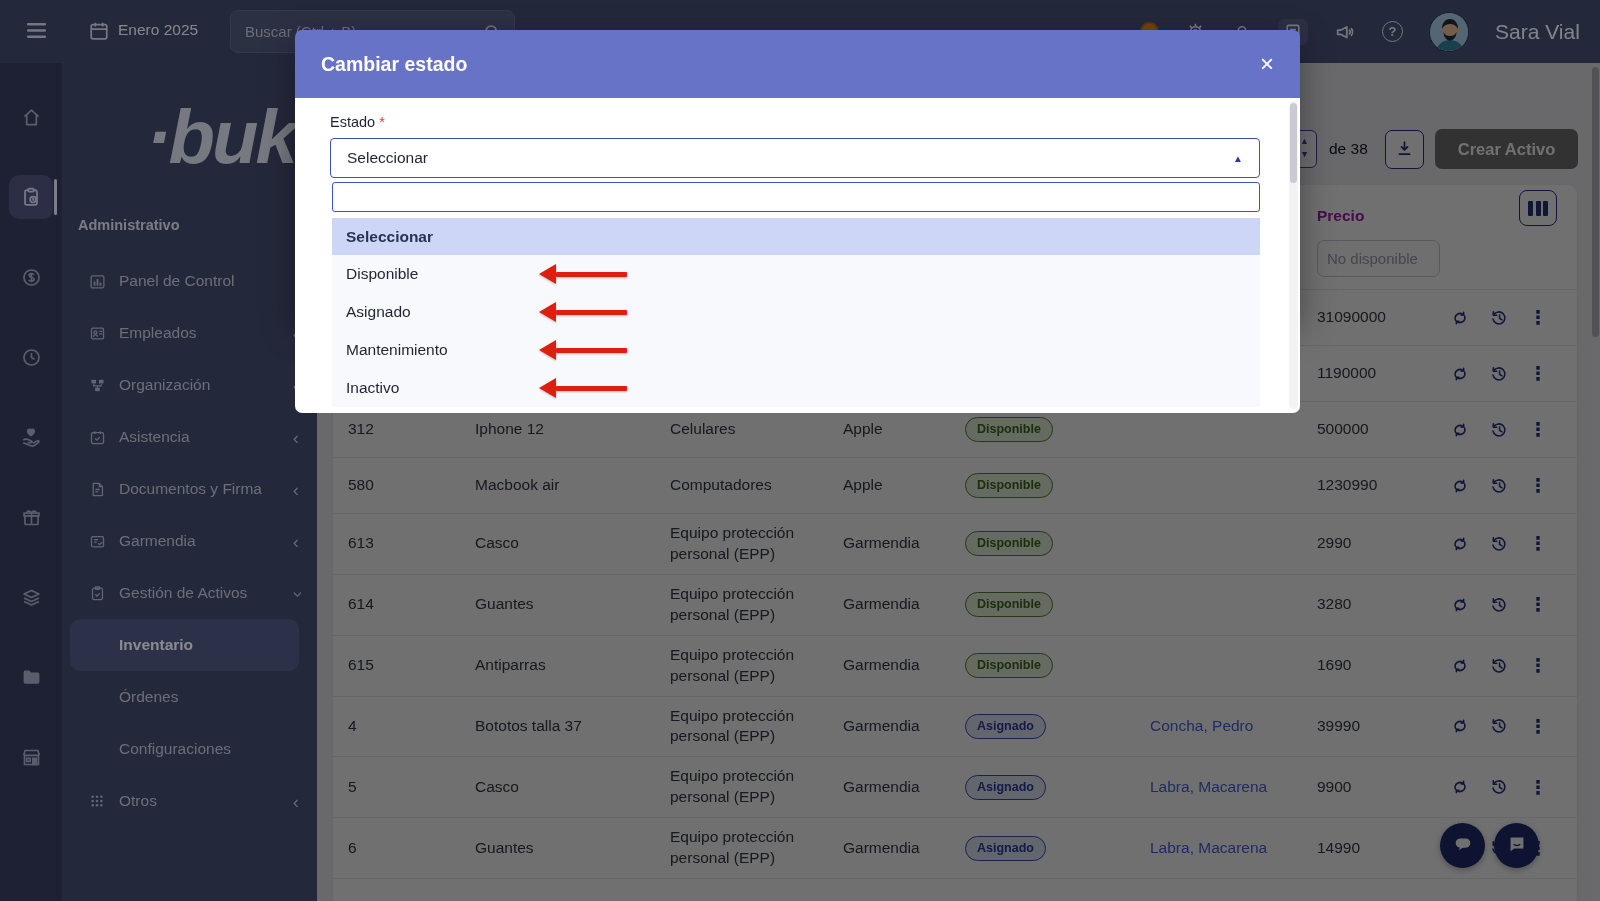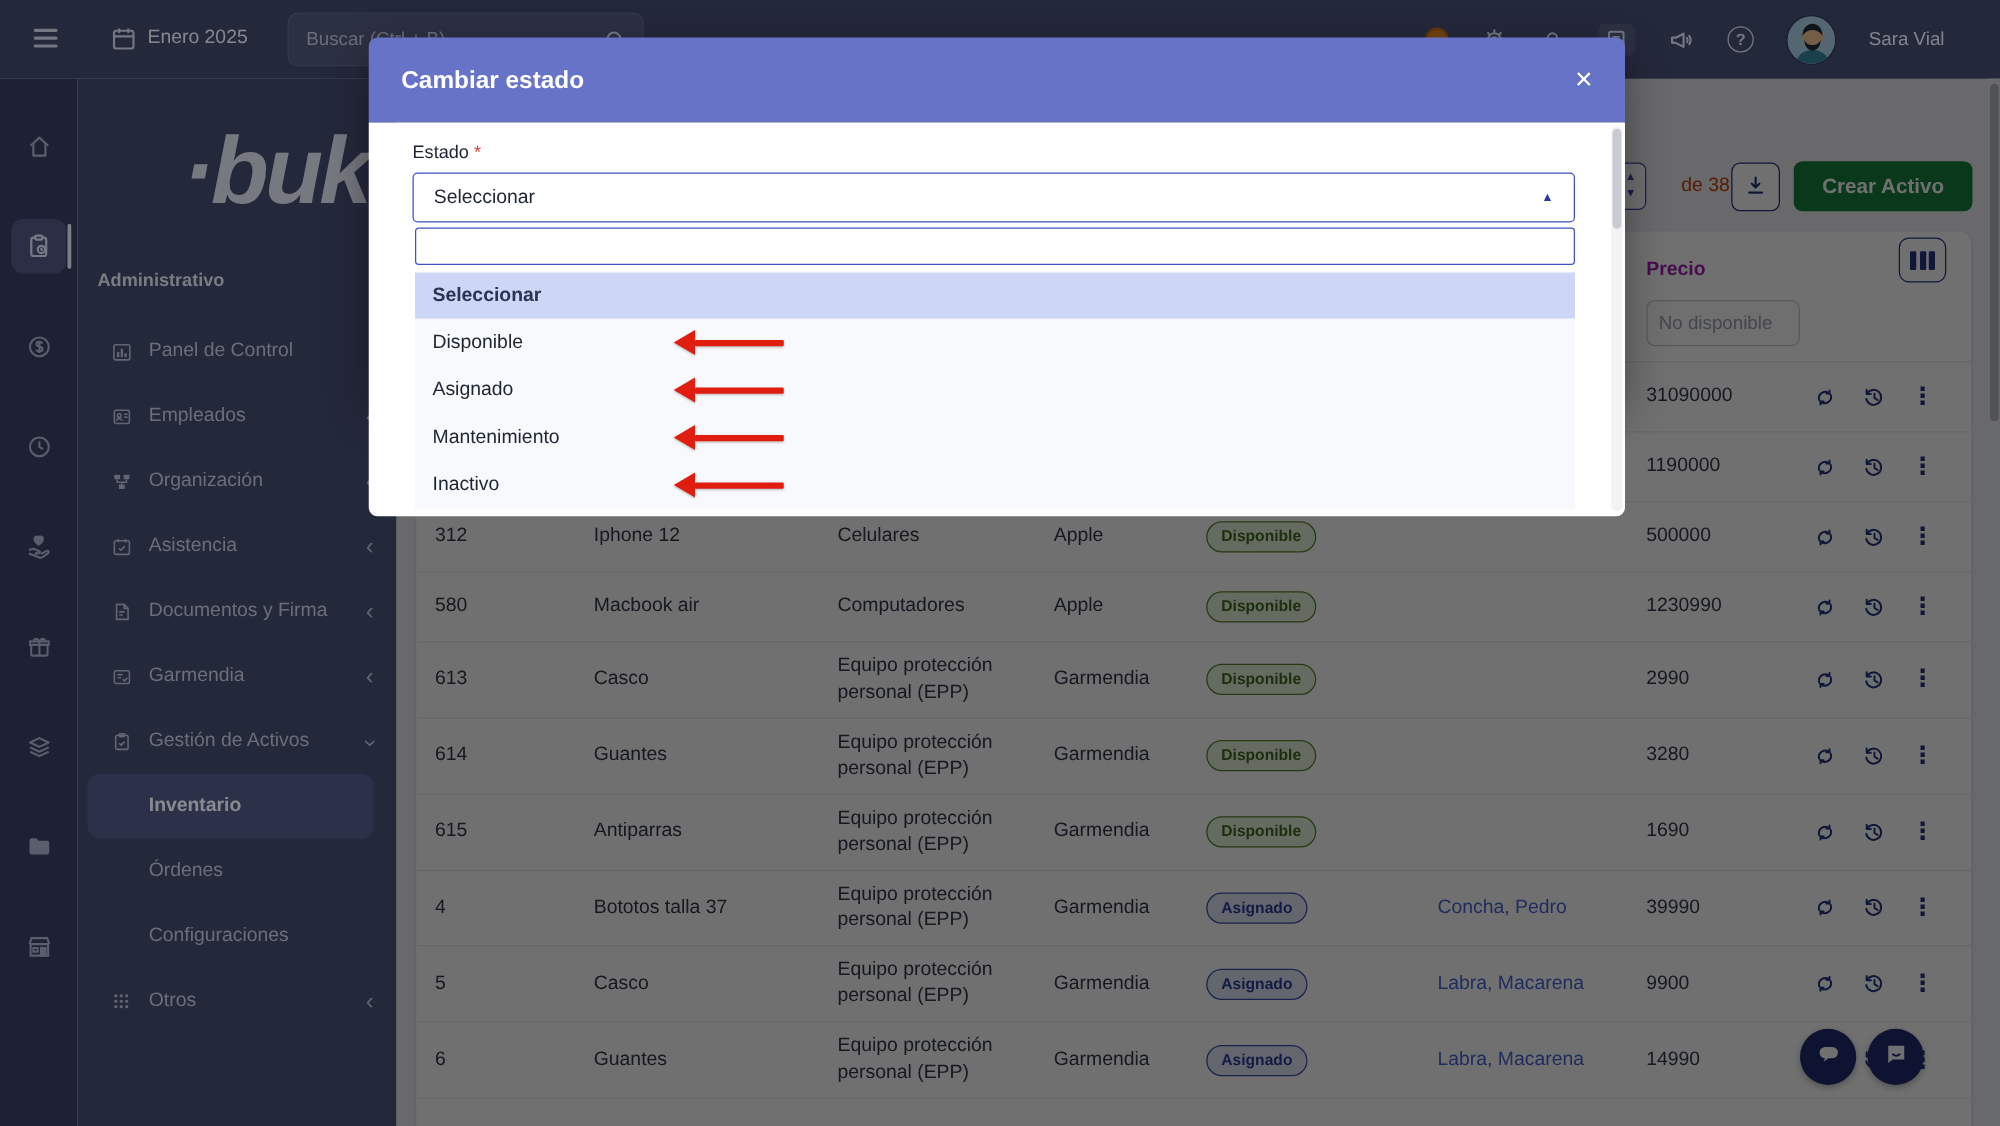--- a/index.html
+++ b/index.html
@@ -13,21 +13,21 @@
   .cal{position:absolute;left:88px;top:20px;}
   .period{position:absolute;left:118px;top:21px;color:#e6e8f1;font-size:15.5px;}
   .search{position:absolute;left:230px;top:10px;width:285px;height:43px;background:#4d5374;border:1px solid #5a6184;border-radius:8px;display:flex;align-items:center;padding:0 12px;}
   .search input{flex:1;background:transparent;border:none;outline:none;color:#e6e8f1;font-size:15px;}
   .search input::placeholder{color:#b9bdcf;}
   .tb-right{position:absolute;top:0;height:63px;display:flex;align-items:center;gap:26px;left:1140px;}
   .coin{width:19px;height:19px;border-radius:50%;background:#c4761f;border:2px solid #a85f14;}
   .news-btn{background:#4d5374;border-radius:6px;padding:3px 5px;}
   .help{width:21px;height:21px;border-radius:50%;border:1.8px solid #c9cddd;color:#c9cddd;font-size:13px;font-weight:bold;display:flex;align-items:center;justify-content:center;}
   .avatar{width:40px;height:40px;border-radius:50%;background:#7c9fb5;overflow:hidden;border:1px solid #2c3150;}
-  .user{color:#dfe2ee;font-size:15px;}
+  .user{color:#dfe2ee;font-size:21px;}
 
   
   .rail{position:absolute;left:0;top:63px;width:62px;height:838px;background:#343a5a;z-index:9;display:flex;flex-direction:column;align-items:center;padding-top:32px;gap:36px;}
   .rail .ric{color:#9ba1bb;display:flex;align-items:center;justify-content:center;width:44px;height:44px;flex:0 0 auto;}
   .rail .ric.active{background:#4a5078;border-radius:10px;position:relative;color:#ced3e6;}
   .rail .ric.active::after{content:"";position:absolute;right:-4px;top:4px;width:3px;height:36px;background:#d6d9e6;border-radius:2px;}
 
   
   .sidebar{position:absolute;left:62px;top:63px;width:255px;height:838px;background:#3f4566;z-index:9;color:#b9bdce;}
   .logo{position:absolute;left:0;top:30px;width:255px;text-align:right;font-size:76px;font-weight:bold;color:#cdd0dc;letter-spacing:-3px;font-style:italic;}
@@ -39,23 +39,23 @@
   .chev{display:none;color:#a9aec4;font-size:19px;line-height:1;transform-origin:50% 55%;}
   .chev[data-dir]{display:block;}
   .chev[data-dir="expanded"]{transform:rotate(-90deg);}
   .sub{height:52px;display:flex;align-items:center;padding-left:57px;font-size:15.5px;cursor:pointer;}
   .sub.active{background:#4d547c;border-radius:10px;margin:0 18px 0 8px;padding-left:49px;color:#eceef5;font-weight:bold;}
 
   
   .content{position:absolute;left:317px;top:63px;width:1283px;height:838px;background:#eef0f4;}
   .stepper{position:absolute;left:933px;top:67px;width:67px;height:38px;background:#fff;border:1px solid #3a4aae;border-radius:6px;}
   .stepper .carets{position:absolute;right:7px;top:4px;display:flex;flex-direction:column;color:#3a4aae;font-size:9px;line-height:1.45;}
-  .of-total{position:absolute;left:1012px;top:77px;font-size:15.5px;color:#c2410c;margin-left:16px;}
+  .of-total{position:absolute;left:1012px;top:77px;font-size:15.5px;color:#0f172a;}
   .dl-btn{position:absolute;left:1068px;top:67px;width:39px;height:39px;background:#fff;border:1.5px solid #27357e;border-radius:7px;color:#27357e;display:flex;align-items:center;justify-content:center;cursor:pointer;}
-  .create-btn{position:absolute;left:1118px;top:66px;width:143px;height:40px;background:#15803d;color:#fff;border:none;border-radius:7px;font-size:16.5px;font-weight:bold;cursor:pointer;}
+  .create-btn{position:absolute;left:1118px;top:66px;width:143px;height:40px;background:#737373;color:#fff;border:none;border-radius:7px;font-size:16.5px;font-weight:bold;cursor:pointer;}
   .card{position:absolute;left:16px;top:122px;width:1244px;height:790px;background:#fff;border-radius:10px;box-shadow:0 1px 3px rgba(20,30,60,.10);}
   .card-head{position:relative;height:105px;border-bottom:1px solid #e6e8ee;}
   .price-h{position:absolute;left:984px;top:22px;font-size:15.5px;font-weight:bold;color:#a21caf;}
   .price-filter{position:absolute;left:984px;top:55px;width:123px;height:37px;border:1px solid #c9ccd6;border-radius:7px;padding:0 9px;font-size:15px;color:#9aa0ae;background:#fdfdfe;outline:none;}
   .cols-btn{position:absolute;right:20px;top:5px;width:38px;height:36px;background:#fff;border:1.5px solid #27357e;border-radius:8px;display:flex;align-items:center;justify-content:center;gap:2.5px;cursor:pointer;}
   .cols-btn i{display:block;width:5px;height:15px;background:#27357e;border-radius:1px;}
   .tr{display:grid;grid-template-columns:127px 195px 173px 122px 185px 167px 120px 1fr;align-items:center;padding-left:15px;min-height:56px;border-bottom:1px solid #e8eaef;font-size:15.5px;color:#333a4a;}
   .td{padding:9px 10px 9px 0;line-height:1.35;}
   .badge{display:inline-block;font-size:12.5px;font-weight:bold;padding:3px 11px;border-radius:999px;white-space:nowrap;}
   .badge:empty{display:none;}

